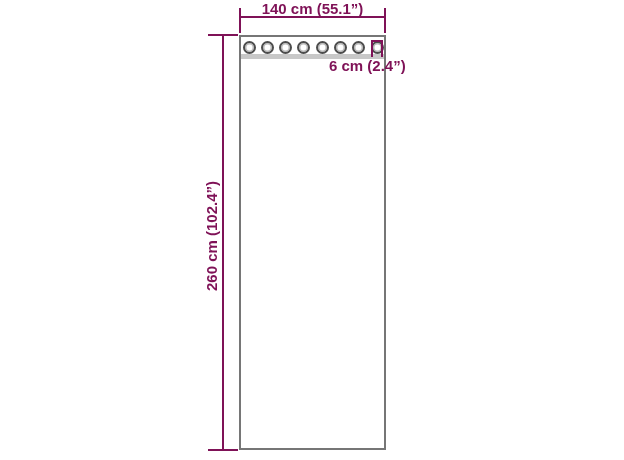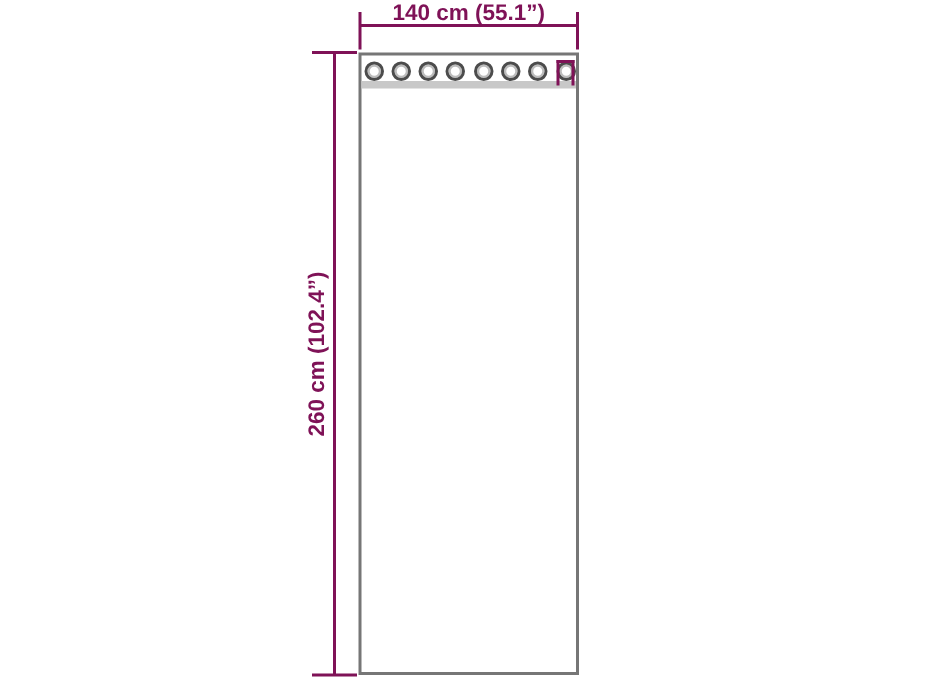--- a/index.html
+++ b/index.html
@@ -121,14 +121,15 @@
   <div class="dim" style="left:240px; top:16px; width:145px; height:2px;"></div>
   <div class="dim" style="left:239px; top:8px; width:2px; height:25px;"></div>
   <div class="dim" style="left:384px; top:8px; width:2px; height:25px;"></div>
 
   <div class="dim-label height">260 cm (102.4”)</div>
   <div class="dim" style="left:222px; top:35px; width:2px; height:415px;"></div>
   <div class="dim" style="left:208px; top:34px; width:30px; height:2px;"></div>
   <div class="dim" style="left:208px; top:449px; width:30px; height:2px;"></div>
 
   <div class="grommet-bracket"></div>
+  <div class="dim-label grommet-size">6 cm (2.4”)</div>
 
 </div>
 
 </body></html>

